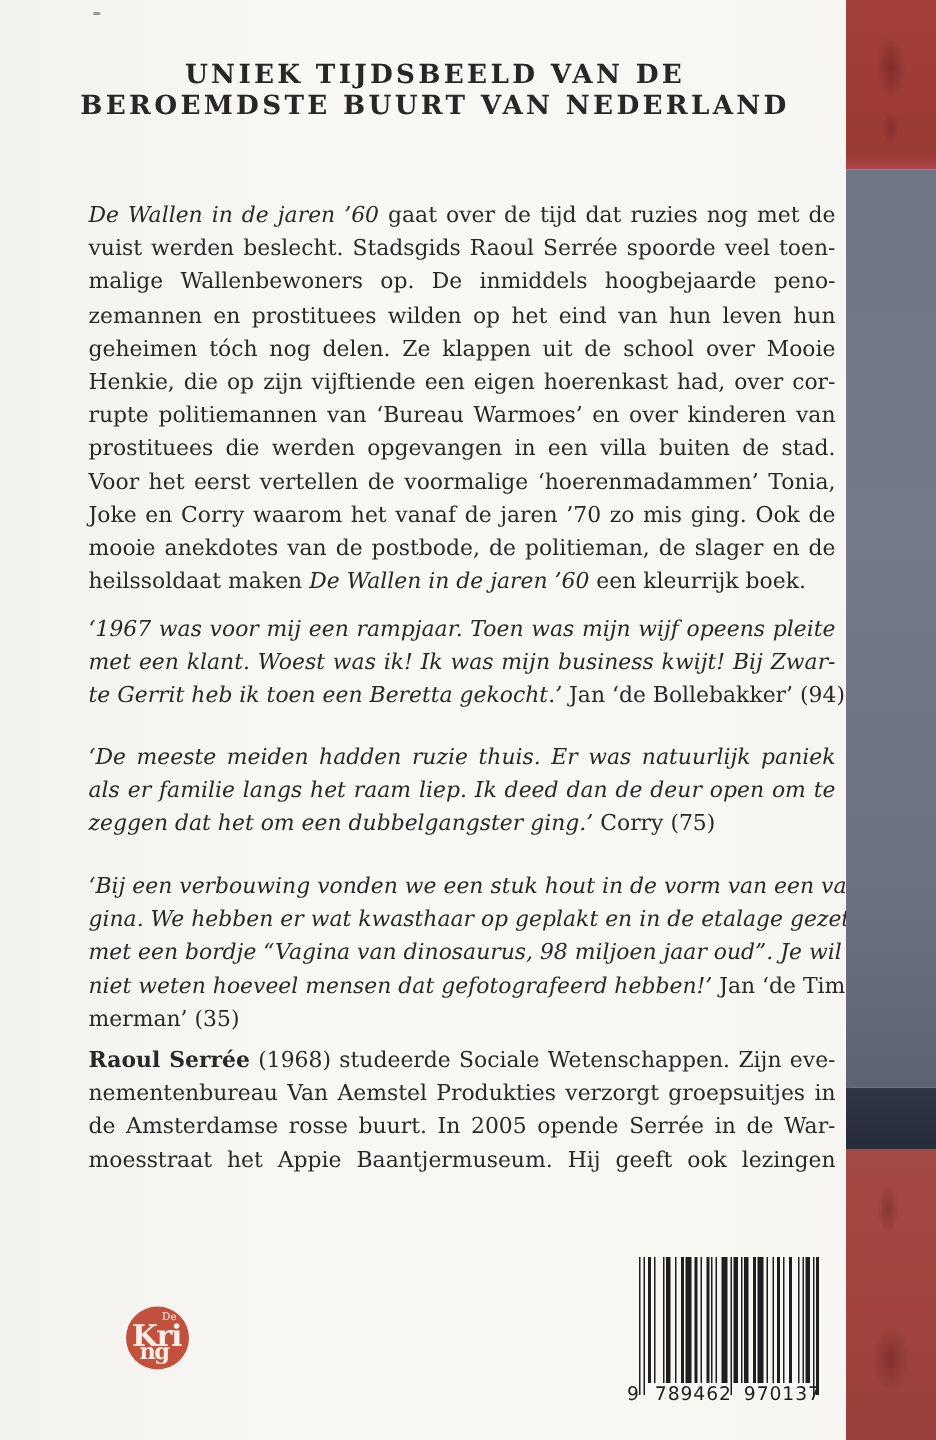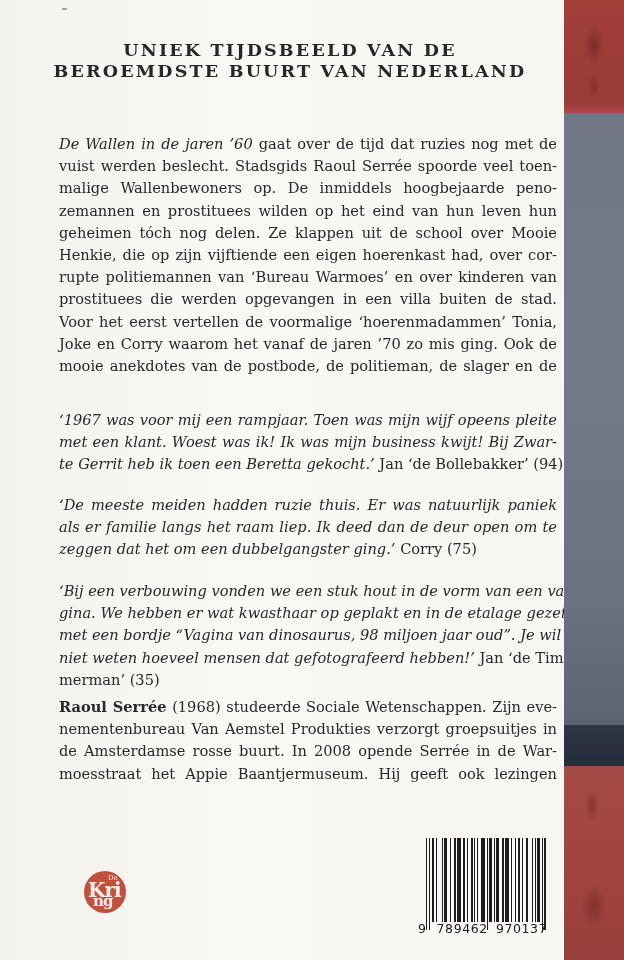--- a/index.html
+++ b/index.html
@@ -96,20 +96,21 @@
     <span class="ln">vuist werden beslecht. Stadsgids Raoul Serrée spoorde veel toen-</span>
     <span class="ln">malige Wallenbewoners op. De inmiddels hoogbejaarde peno-</span>
     <span class="ln">zemannen en prostituees wilden op het eind van hun leven hun</span>
     <span class="ln">geheimen tóch nog delen. Ze klappen uit de school over Mooie</span>
     <span class="ln">Henkie, die op zijn vijftiende een eigen hoerenkast had, over cor-</span>
     <span class="ln">rupte politiemannen van ‘Bureau Warmoes’ en over kinderen van</span>
     <span class="ln">prostituees die werden opgevangen in een villa buiten de stad.</span>
     <span class="ln">Voor het eerst vertellen de voormalige ‘hoerenmadammen’ Tonia,</span>
     <span class="ln">Joke en Corry waarom het vanaf de jaren ’70 zo mis ging. Ook de</span>
     <span class="ln">mooie anekdotes van de postbode, de politieman, de slager en de</span>
+    <span class="ln last"><span>heilssoldaat maken </span><span class="it">De Wallen in de jaren ’60</span><span> een kleurrijk boek.</span></span>
   </div>
 
   <div class="block" id="quote1">
     <span class="ln it">‘1967 was voor mij een rampjaar. Toen was mijn wijf opeens pleite</span>
     <span class="ln it">met een klant. Woest was ik! Ik was mijn business kwijt! Bij Zwar-</span>
     <span class="ln last"><span class="it">te Gerrit heb ik toen een Beretta gekocht.’</span><span> Jan ‘de Bollebakker’ (94)</span></span>
   </div>
 
   <div class="block" id="quote2">
     <span class="ln it">‘De meeste meiden hadden ruzie thuis. Er was natuurlijk paniek</span>
@@ -121,21 +122,21 @@
     <span class="ln it">‘Bij een verbouwing vonden we een stuk hout in de vorm van een va-</span>
     <span class="ln it">gina. We hebben er wat kwasthaar op geplakt en in de etalage gezet</span>
     <span class="ln it">met een bordje “Vagina van dinosaurus, 98 miljoen jaar oud”. Je wil</span>
     <span class="ln"><span class="it">niet weten hoeveel mensen dat gefotografeerd hebben!’</span><span> Jan ‘de Tim-</span></span>
     <span class="ln last">merman’ (35)</span>
   </div>
 
   <div class="block" id="bio">
     <span class="ln"><span class="bold">Raoul Serrée</span><span> (1968) studeerde Sociale Wetenschappen. Zijn eve-</span></span>
     <span class="ln">nementenbureau Van Aemstel Produkties verzorgt groepsuitjes in</span>
-    <span class="ln">de Amsterdamse rosse buurt. In 2008 opende Serrée in de War-</span>
+    <span class="ln">de Amsterdamse rosse buurt. In 2005 opende Serrée in de War-</span>
     <span class="ln">moesstraat het Appie Baantjermuseum. Hij geeft ook lezingen</span>
   </div>
 
   <div class="publisher">
     <div class="logo">
       <span class="de">De</span>
       <span class="kri">Kri</span>
       <span class="ng">ng</span>
     </div>
   </div>

